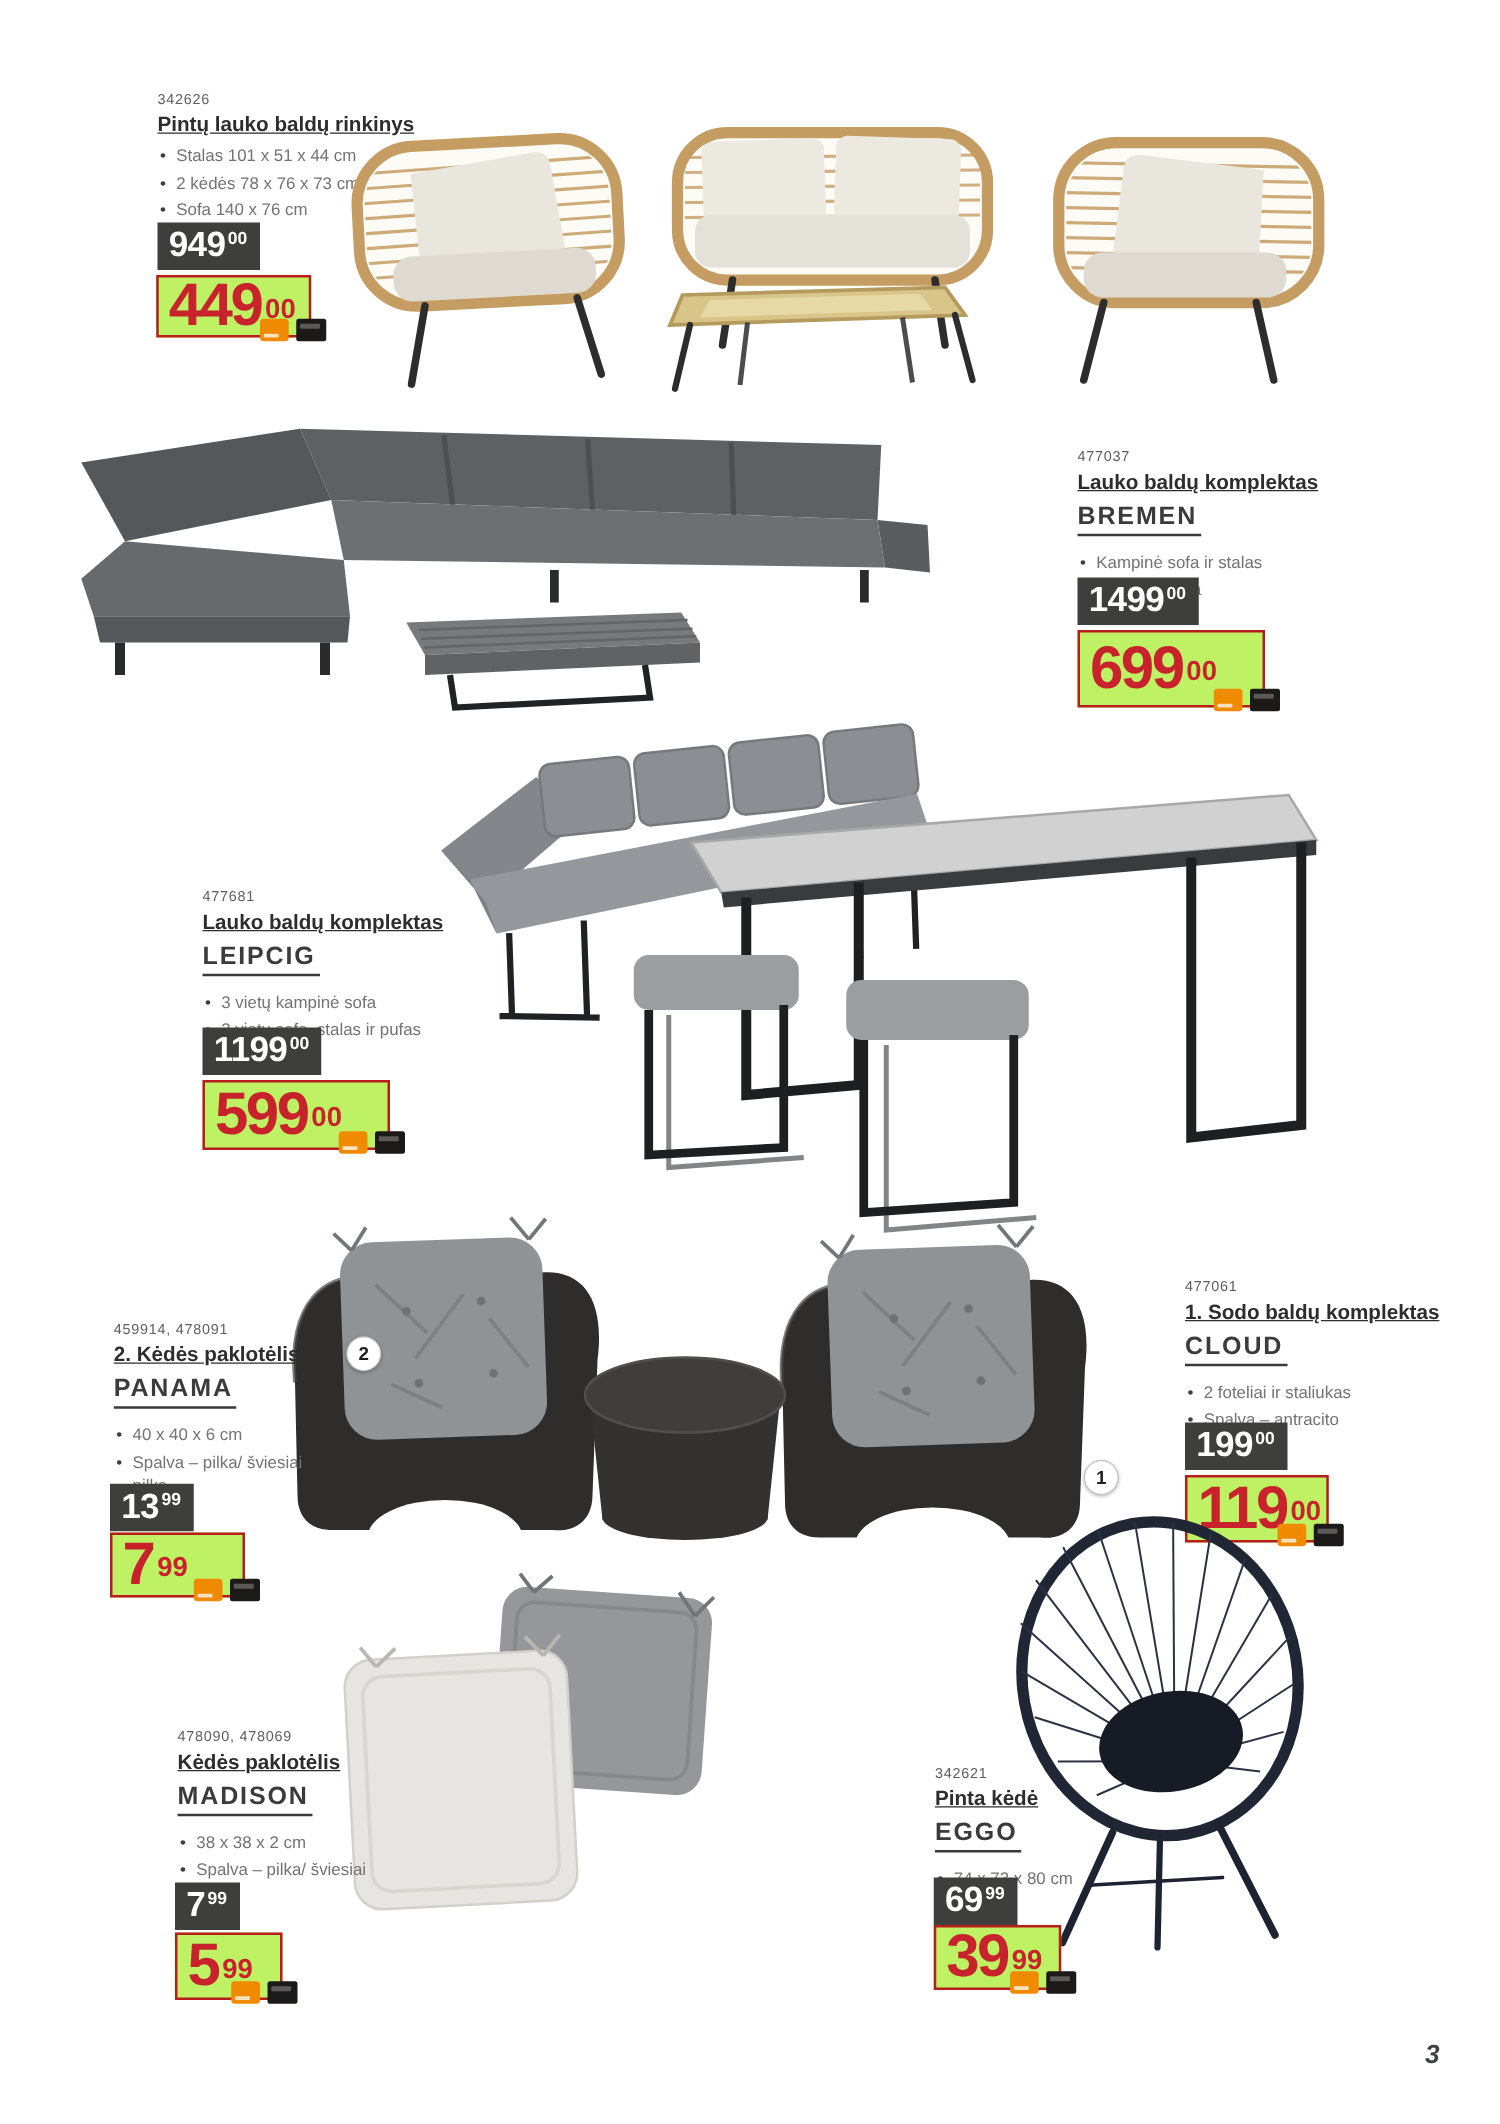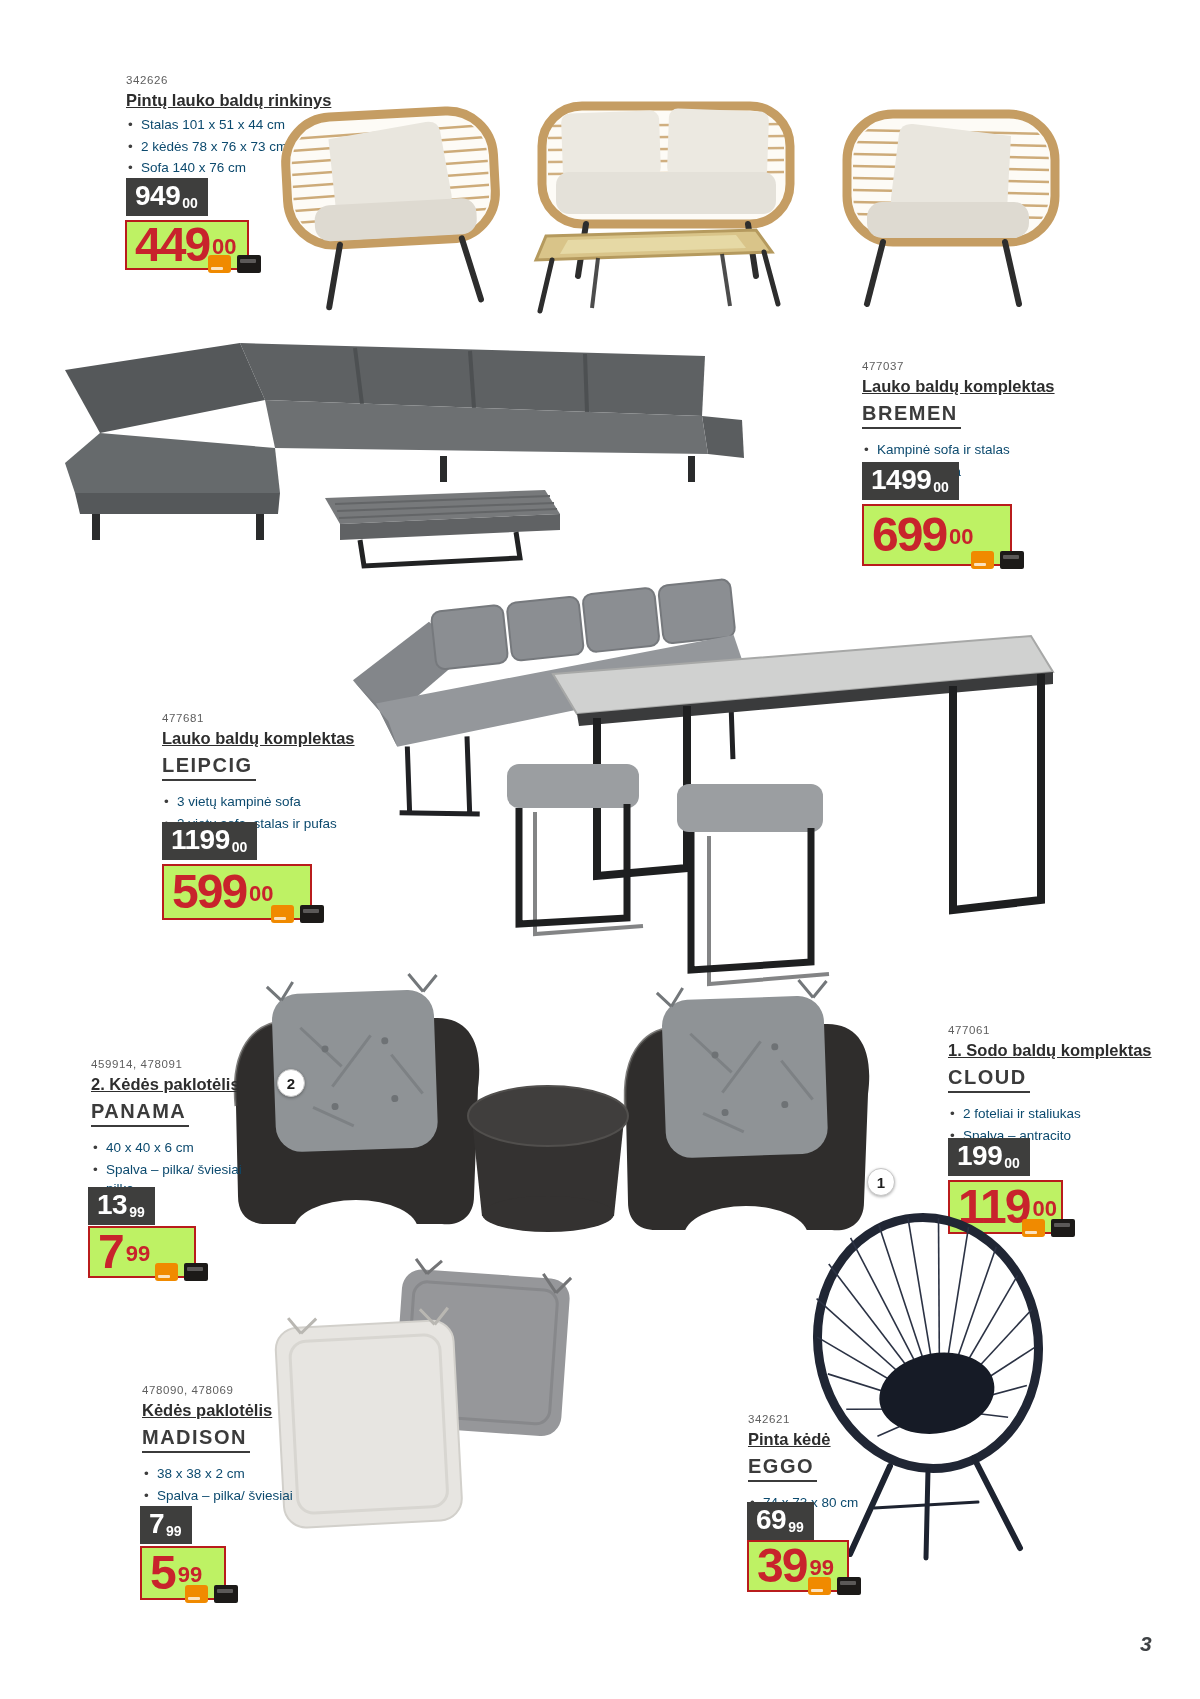--- a/index.html
+++ b/index.html
@@ -10,27 +10,27 @@
   }
 
   
   .pinfo { position:absolute; }
   .sku { font-size:11.5px; color:#5e5e5e; letter-spacing:.6px; margin-bottom:4px; }
   .ptitle { font-size:16.5px; font-weight:bold; color:#2d2d2d; line-height:1.22;text-decoration:underline; }
   .pname { display:inline-block; font-size:20px; font-weight:bold; color:#3b3b3b;
            letter-spacing:1.5px; border-bottom:2.5px solid #3b3b3b; padding:0 3px 2px 0;
            margin:6px 0 6px; }
   .bullets { list-style:none; margin-top:5px; }
-  .bullets li { font-size:13.5px; color:#0c4a6e; line-height:1.45; padding-left:15px;
+  .bullets li { font-size:13.5px; color:#737373; line-height:1.45; padding-left:15px;
                 position:relative; margin-bottom:2px; }
   .bullets li::before { content:"•"; position:absolute; left:2px; top:0; color:#3d3d3d; }
 
   
   .old-price { position:absolute; background:#3e3e3d; color:#ffffff;
-               display:inline-flex; align-items:flex-end; padding:4px 10px 6px 9px; }
+               display:inline-flex; align-items:flex-start; padding:4px 10px 6px 9px; }
   .op-euros { font-size:28px; font-weight:bold; line-height:1; letter-spacing:-.5px; }
   .op-cents { font-size:14px; font-weight:bold; line-height:1; margin:1px 0 0 2px; }
 
   .new-price { position:absolute; background:#bef264; border:2px solid #b91c1c;
                color:#c8232c; display:flex; align-items:center; padding:3px 8px; }
   .np-euros { font-size:48px; font-weight:bold; line-height:.92; letter-spacing:-2px; }
   .np-cents { font-size:22px; font-weight:bold; line-height:1; margin:3px 0 0 3px; }
 
   .badge { position:absolute; border-radius:2px; }
   .badge-orange { width:23px; height:18px; background:#f08a00; right:16px; bottom:-5px;

